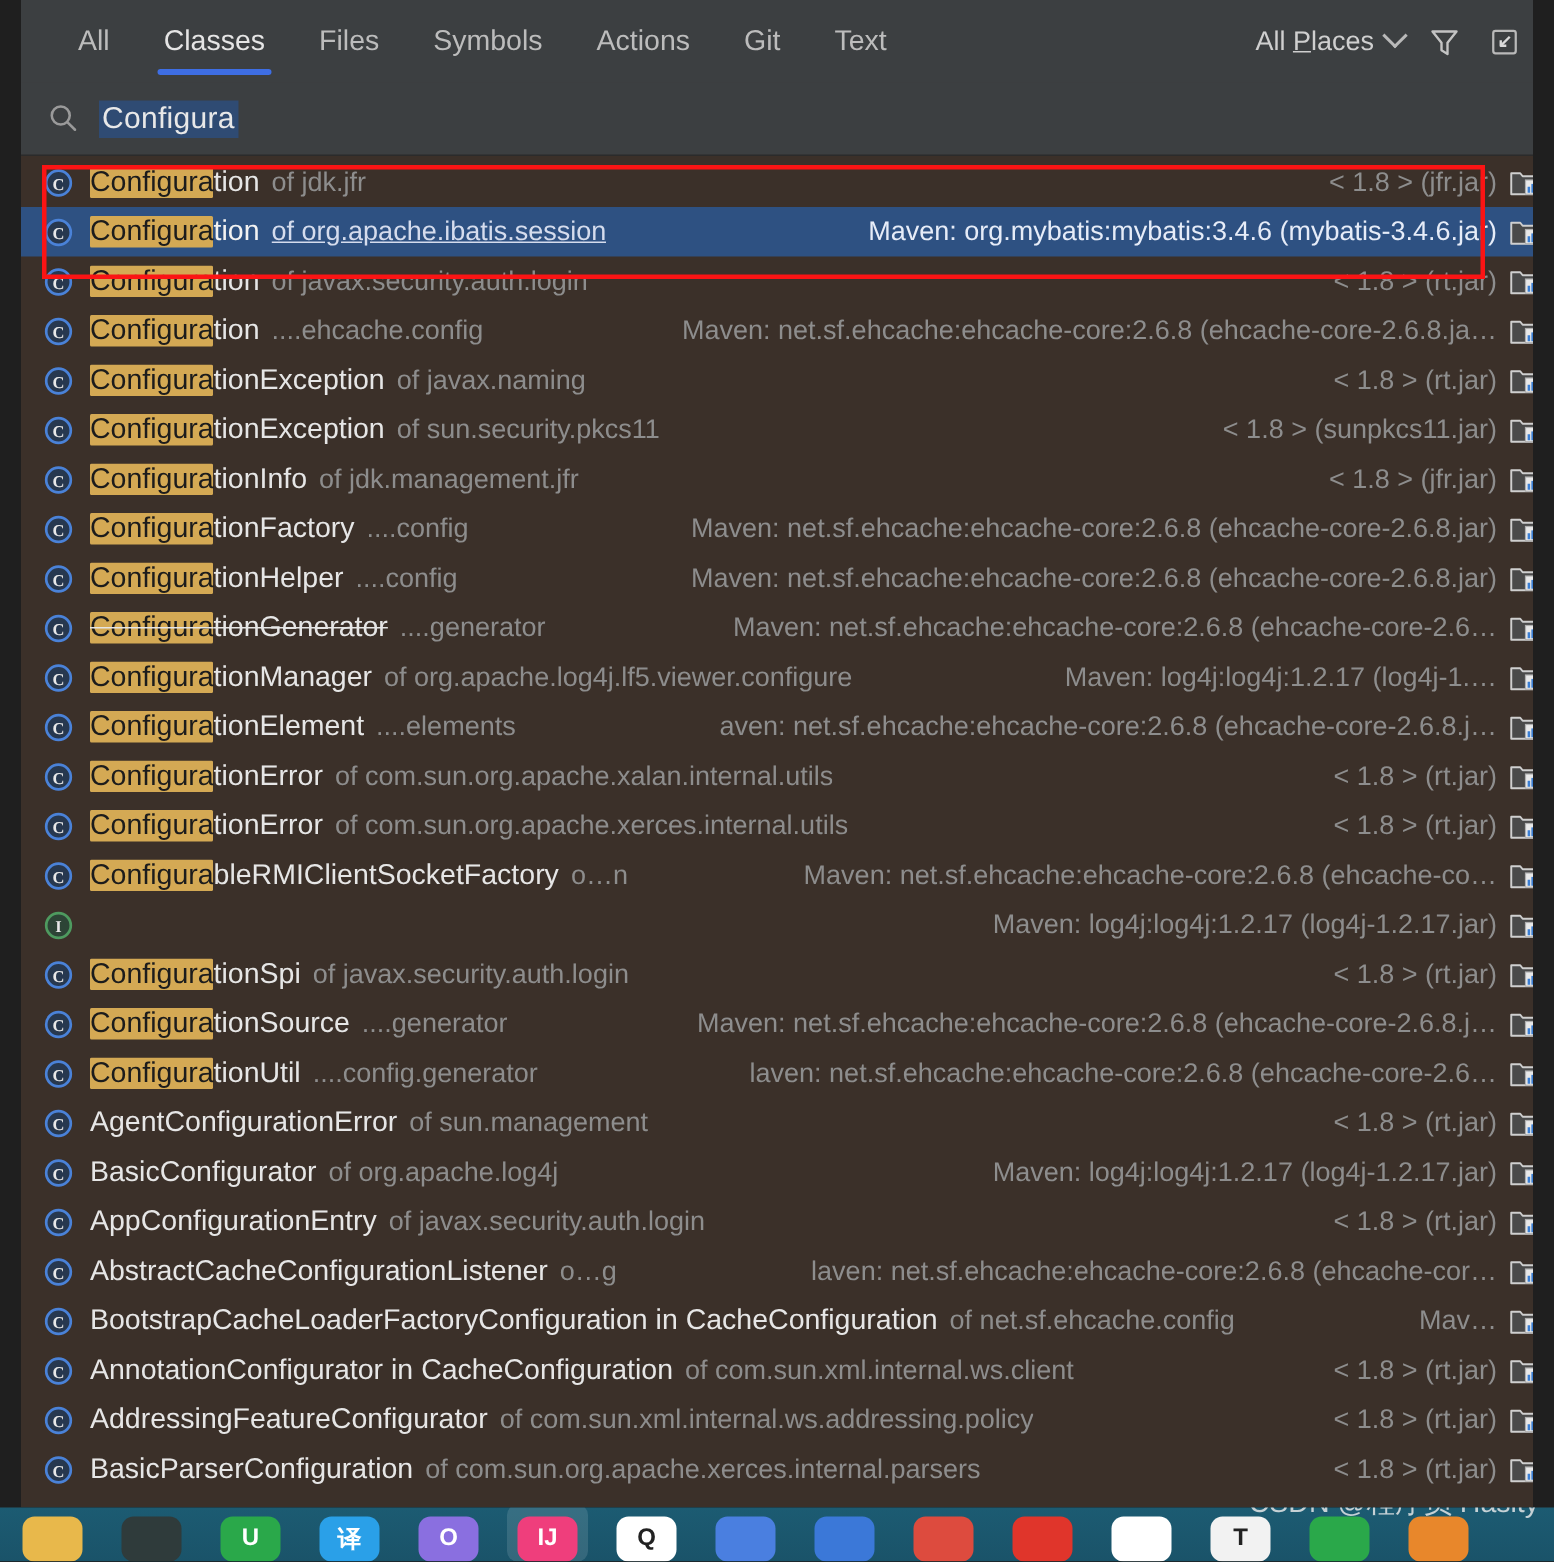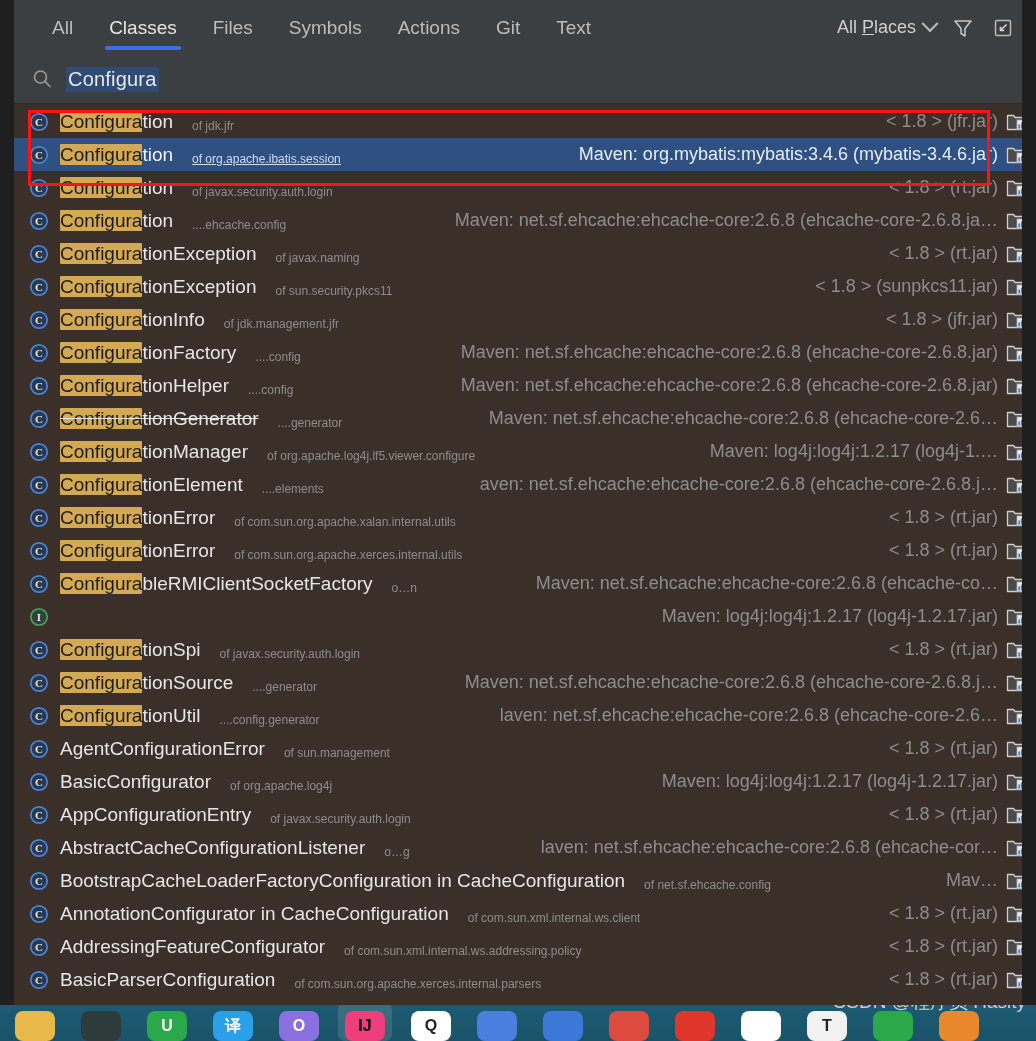--- a/index.html
+++ b/index.html
@@ -131,41 +131,40 @@
     position: relative;
     white-space: nowrap;
     cursor: default;
   }
   .se-row.selected { background: #2e5182; }
 
   .row-icon { width: 22px; height: 22px; flex: 0 0 auto; margin-right: 10px; }
 
   .row-main {
     display: flex;
-    align-items: flex-end;
+    align-items: flex-start;
     min-width: 0;
     flex: 0 1 auto;
     overflow: hidden;
-    gap: 11px;
   }
   .row-name {
     font-size: 19px;
     color: #e6e6e6;
     flex: 0 0 auto;
   }
   .se-row.selected .row-name { color: #f2f2f2; }
   .row-name .hl {
     background: #d4a954;
     color: #1c1c1c;
     border-radius: 1px;
   }
   .row-name.deprecated { text-decoration: line-through; }
 
   .row-loc {
-    font-size: 12px;
+    font-size: 18px;
     color: #8d8d8d;
     margin-left: 8px;
     flex: 0 1 auto;
     overflow: hidden;
     text-overflow: ellipsis;
   }
   .se-row.selected .row-loc { color: #d5dced; text-decoration: underline; }
 
   .row-right {
     margin-left: auto;
@@ -862,21 +861,21 @@
         <div class="tb-item">
           <div class="tb-glyph" style="background: rgb(42, 168, 74); color: rgb(255, 255, 255);">U</div>
         </div>
         <div class="tb-item">
           <div class="tb-glyph" style="background: rgb(42, 160, 232); color: rgb(255, 255, 255);">译</div>
         </div>
         <div class="tb-item">
           <div class="tb-glyph" style="background: rgb(138, 111, 224); color: rgb(255, 255, 255);">O</div>
         </div>
         <div class="tb-item active">
-          <div class="tb-glyph" style="background: rgb(239, 62, 124); color: #000000;">IJ</div>
+          <div class="tb-glyph" style="background: rgb(239, 62, 124); color: #ffffff;">IJ</div>
         </div>
         <div class="tb-item">
           <div class="tb-glyph" style="background: rgb(255, 255, 255); color: rgb(34, 34, 34);">Q</div>
         </div>
         <div class="tb-item">
           <div class="tb-glyph" style="background: rgb(74, 127, 224); color: rgb(255, 255, 255);"></div>
         </div>
         <div class="tb-item">
           <div class="tb-glyph" style="background: rgb(59, 120, 216); color: rgb(255, 255, 255);"></div>
         </div>

